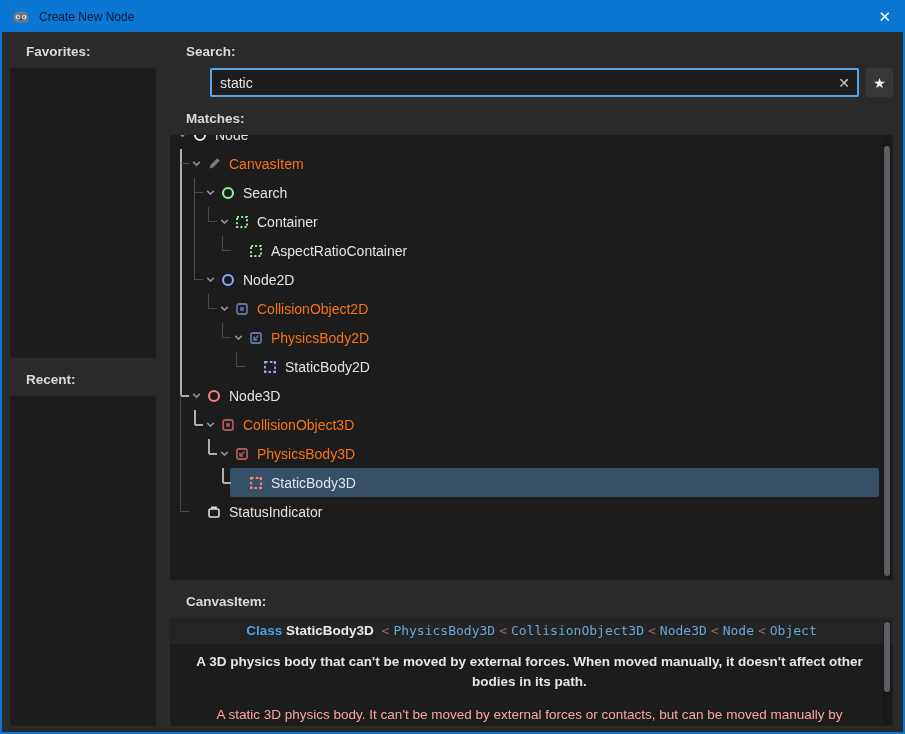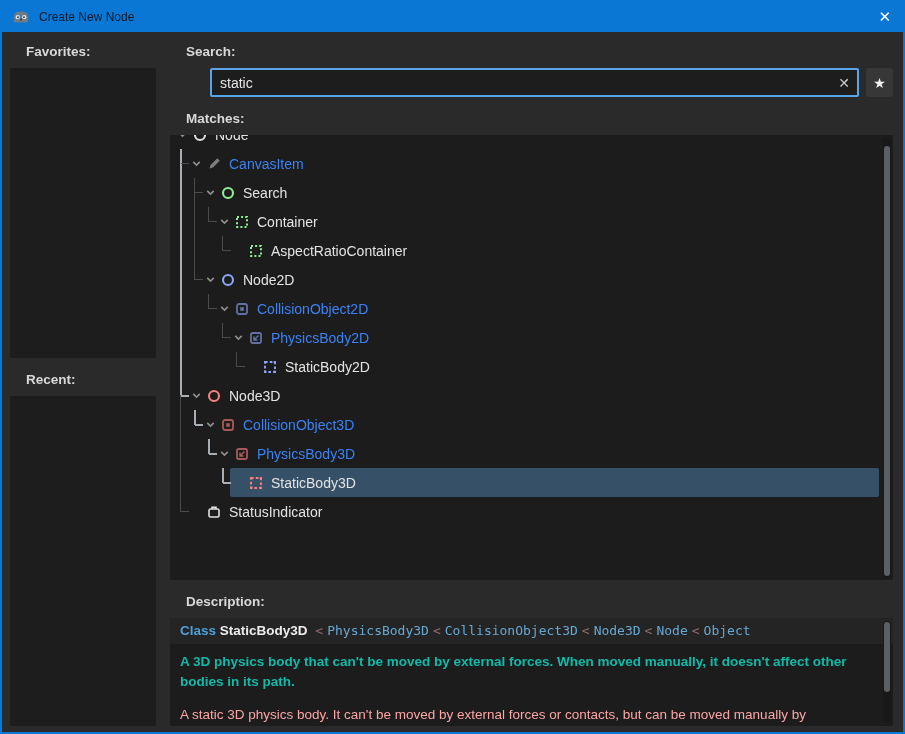--- a/index.html
+++ b/index.html
@@ -42,34 +42,34 @@
   .gh{position:absolute;top:14px;left:7px;right:-1px;height:0;}
   .dim1{border-left:1px solid #4b4b4b;}
   .str1{border-left:2px solid #a9aeb5;}
   .dimh{border-top:1px solid #4b4b4b;}
   .strh{border-top:2px solid #a9aeb5;}
   .rowbody{display:flex;align-items:center;flex:1;height:100%;border-radius:2px;min-width:0;margin-right:14px;}
   .rowbody.sel{background:#355067;}
   .chev{width:17px;height:29px;flex:none;display:flex;align-items:center;justify-content:center;}
   .ticon{width:16px;height:16px;flex:none;margin:0 7px 0 1px;}
   .tlabel{font-size:14px;color:#e3e3e3;white-space:nowrap;}
-  .trow.dis .tlabel{color:#3b82f6;}
+  .trow.dis .tlabel{color:#f97316;}
   .trow.dis .ticon{opacity:.62;}
   .vtrack{position:absolute;right:2px;top:2px;bottom:2px;width:8px;background:#181818;border-radius:4px;}
   .vthumb{position:absolute;left:1px;right:1px;background:#5c6064;border-radius:4px;}
   
-  .desc-panel{height:108px;flex:none;background:#1c1c1c;border-radius:2px;overflow:hidden;position:relative;}
+  .desc-panel{height:108px;flex:none;background:#1c1c1c;border-radius:2px;overflow:hidden;position:relative;text-align:center;}
   .desc-header{height:26px;line-height:26px;background:#242424;padding:0 10px;font-size:13.5px;white-space:nowrap;}
   .class-kw{color:#4f9fda;font-weight:bold;}
   .class-name{color:#ececec;font-weight:bold;}
   .chain{font-family:"DejaVu Sans Mono",monospace;font-size:13px;}
   .chain .lnk{color:#67a8d5;}
   .chain .sep{color:#946a6a;padding:0 4px;}
   .desc-body{padding:8px 14px 0 10px;}
-  .desc-p1{font-size:13.5px;font-weight:bold;color:#14b8a6;line-height:1.45;margin:0 0 14px 0;max-width:700px;}
+  .desc-p1{font-size:13.5px;font-weight:bold;color:#e5e5e5;line-height:1.45;margin:0 0 14px 0;max-width:700px;}
   .desc-p2{font-size:13.5px;color:#fca5a5;line-height:1.45;margin:0;max-width:720px;}
   
   .footer{height:50px;flex:none;display:flex;align-items:center;justify-content:center;gap:226px;}
   .btn{min-width:107px;height:33px;background:#333333;border:none;border-radius:3px;
     color:#e2e5e9;font-size:14.5px;font-family:"Liberation Sans",sans-serif;padding:0 18px;}
 </style>
 </head>
 <body>
 
 <div class="window">
@@ -400,21 +400,21 @@
                   </svg></span>
                 <span class="tlabel">StatusIndicator</span>
               </span>
             </div>
           </div>
         <div class="vtrack">
           <div class="vthumb" style="top:9px;bottom:2px;"></div>
         </div>
       </div>
 
-      <div class="field-label">Description:</div>
+      <div class="field-label">CanvasItem:</div>
       <div class="desc-panel">
         <div class="desc-header">
           <span class="class-kw">Class</span>
           <span class="class-name">StaticBody3D</span>
           <span class="chain" id="chain"><span class="sep">&lt;</span><span class="lnk">PhysicsBody3D</span><span class="sep">&lt;</span><span class="lnk">CollisionObject3D</span><span class="sep">&lt;</span><span class="lnk">Node3D</span><span class="sep">&lt;</span><span class="lnk">Node</span><span class="sep">&lt;</span><span class="lnk">Object</span></span>
         </div>
         <div class="desc-body">
           <p class="desc-p1">A 3D physics body that can't be moved by external forces. When moved manually, it doesn't affect other bodies in its path.</p>
           <p class="desc-p2">A static 3D physics body. It can't be moved by external forces or contacts, but can be moved manually by</p>
         </div>

